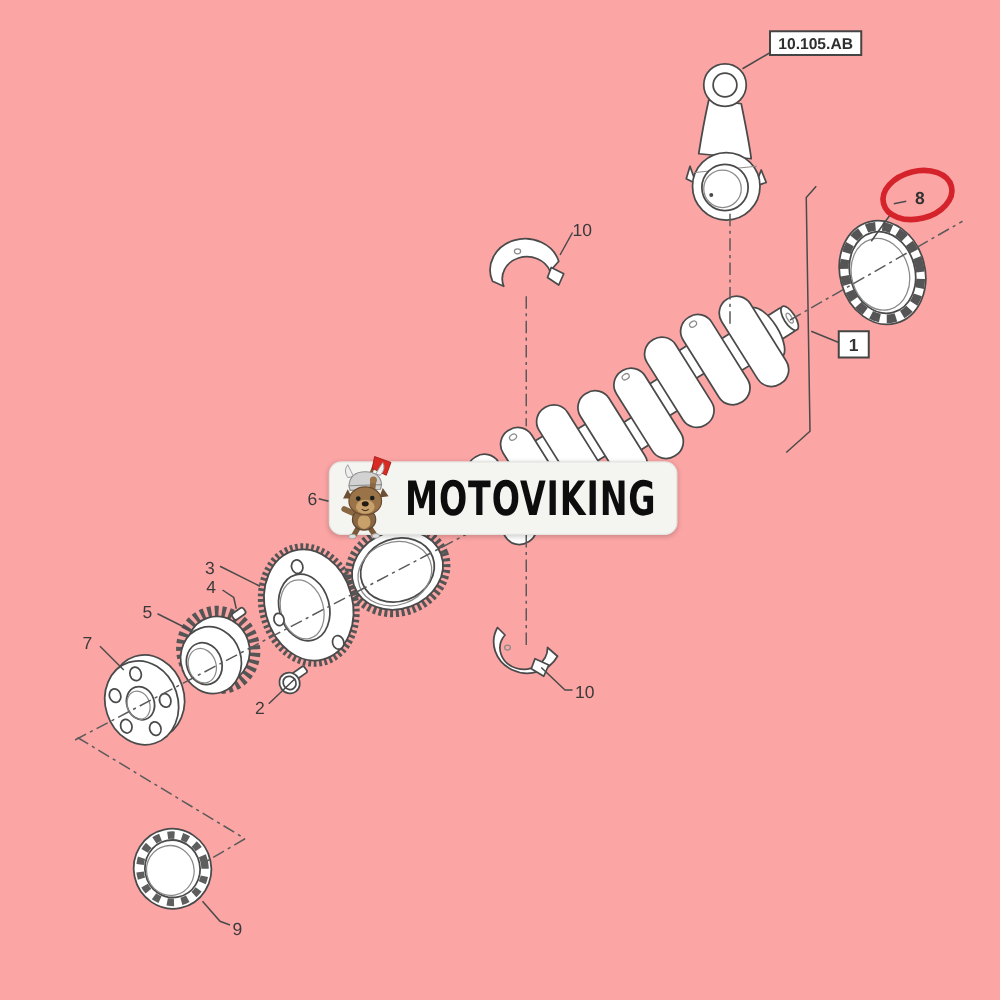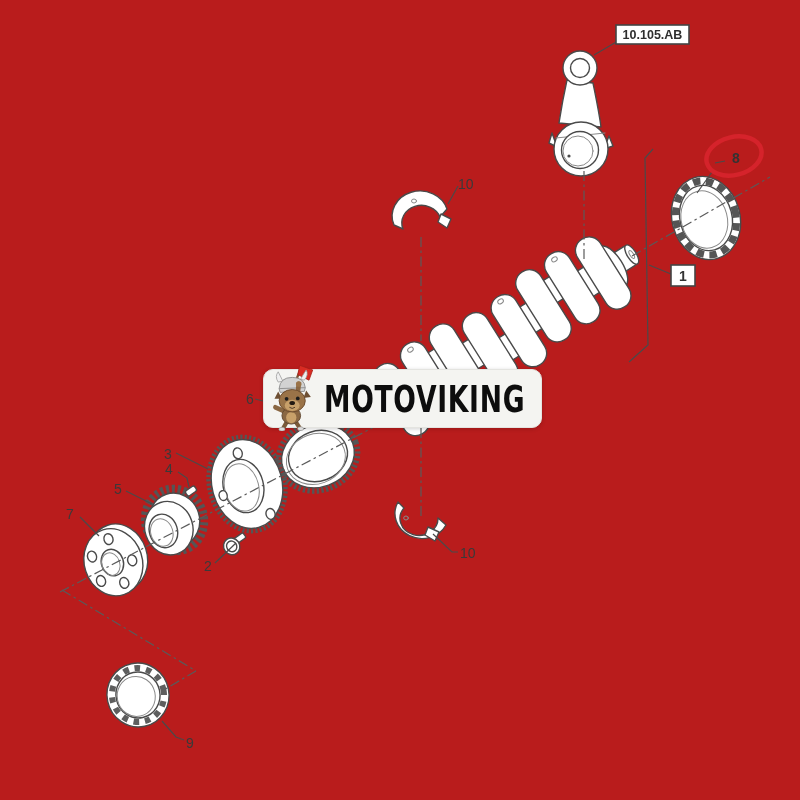--- a/index.html
+++ b/index.html
@@ -1,16 +1,16 @@
 <!DOCTYPE html>
 <html><head>
 <meta charset="utf-8">
 <style>
   html,body{margin:0;padding:0;background:#ffffff;}
-  #stage{position:relative;width:800px;height:800px;background:#b91c1c;overflow:hidden;
+  #stage{position:relative;width:800px;height:800px;background:#fca5a5;overflow:hidden;
          font-family:"Liberation Sans",sans-serif;}
   #diagram-svg{position:absolute;left:0;top:0;}
   .callout{font-family:"Liberation Sans",sans-serif;font-size:14px;fill:#3a3a3a;}
   .callout-bold{font-family:"Liberation Sans",sans-serif;font-size:14px;font-weight:bold;fill:#333;}
   .refbox-text{font-family:"Liberation Sans",sans-serif;font-size:12.5px;font-weight:bold;fill:#2e2e2e;}
   .part{stroke:#4a4a4a;stroke-width:1.4;fill:#ffffff;stroke-linejoin:round;stroke-linecap:round;}
   .thin{stroke:#8a8a8a;stroke-width:1;fill:none;}
   .leader{stroke:#4a4a4a;stroke-width:1.2;fill:none;}
   .axis{stroke:#5a5a5a;stroke-width:1.2;fill:none;stroke-dasharray:10 3.5 2.5 3.5;}
   

